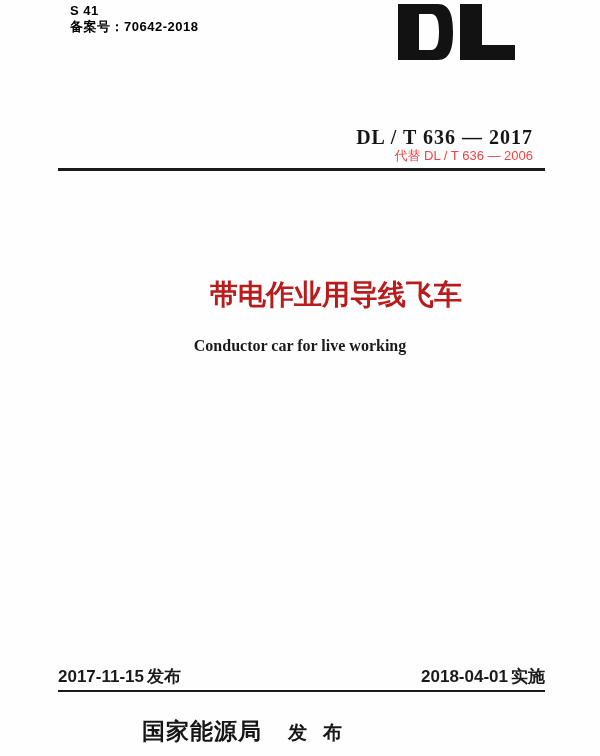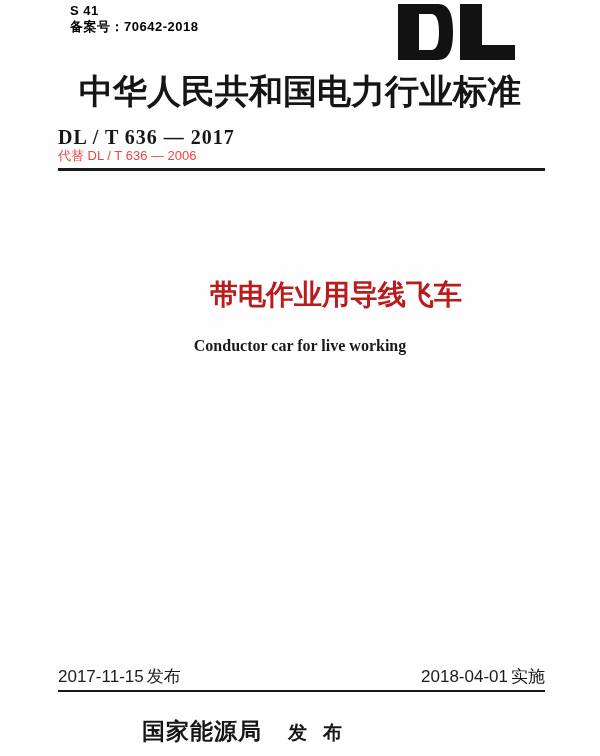--- a/index.html
+++ b/index.html
@@ -51,20 +51,21 @@
     white-space: nowrap;
     color: #151515;
   }
 
   
   .std-num {
     position: absolute;
     left: 58px;
     top: 126px;
     width: 475px;
+    text-align: right;
   }
   .std-num .code {
     font-family: "Liberation Serif", serif;
     font-weight: bold;
     font-size: 20px;
     line-height: 22px;
     letter-spacing: 1px;
     color: #161616;
   }
   .std-num .replaces {
@@ -110,21 +111,21 @@
 
   
   .date-row {
     position: absolute;
     left: 58px;
     top: 667px;
     width: 487px;
     display: flex;
     justify-content: space-between;
     font-family: "Liberation Sans", sans-serif;
-    font-weight: normal;
+    font-weight: bold;
     font-size: 17px;
     line-height: 20px;
     color: #1b1b1b;
   }
   .date-row .cjk { margin-left: 3px; }
 
   
   .footer {
     position: absolute;
     left: 0;
@@ -159,21 +160,20 @@
   </div>
 
   <div class="logo">
     <svg viewBox="0 0 117 56" xmlns="http://www.w3.org/2000/svg">
       <path fill="#121212" fill-rule="evenodd" d="M0,0 H40 C52,0 55,12 55,28 C55,44 52,56 40,56 H0 Z
            M21,10 H33 C39,10 41,17 41,28 C41,39 39,46 33,46 H21 Z"></path>
       <path fill="#121212" d="M62,0 H84 V41 H117 V56 H62 Z"></path>
     </svg>
   </div>
 
-  <div class="std-category">中华人民共和国电力行业标准</div>
 
   <div class="std-num">
     <div class="code">DL / T 636 — 2017</div>
     <div class="replaces">代替 DL / T 636 — 2006</div>
   </div>
 
   <div class="rule rule-top"></div>
 
   <div class="title-cn">带电作业用导线飞车</div>
 

